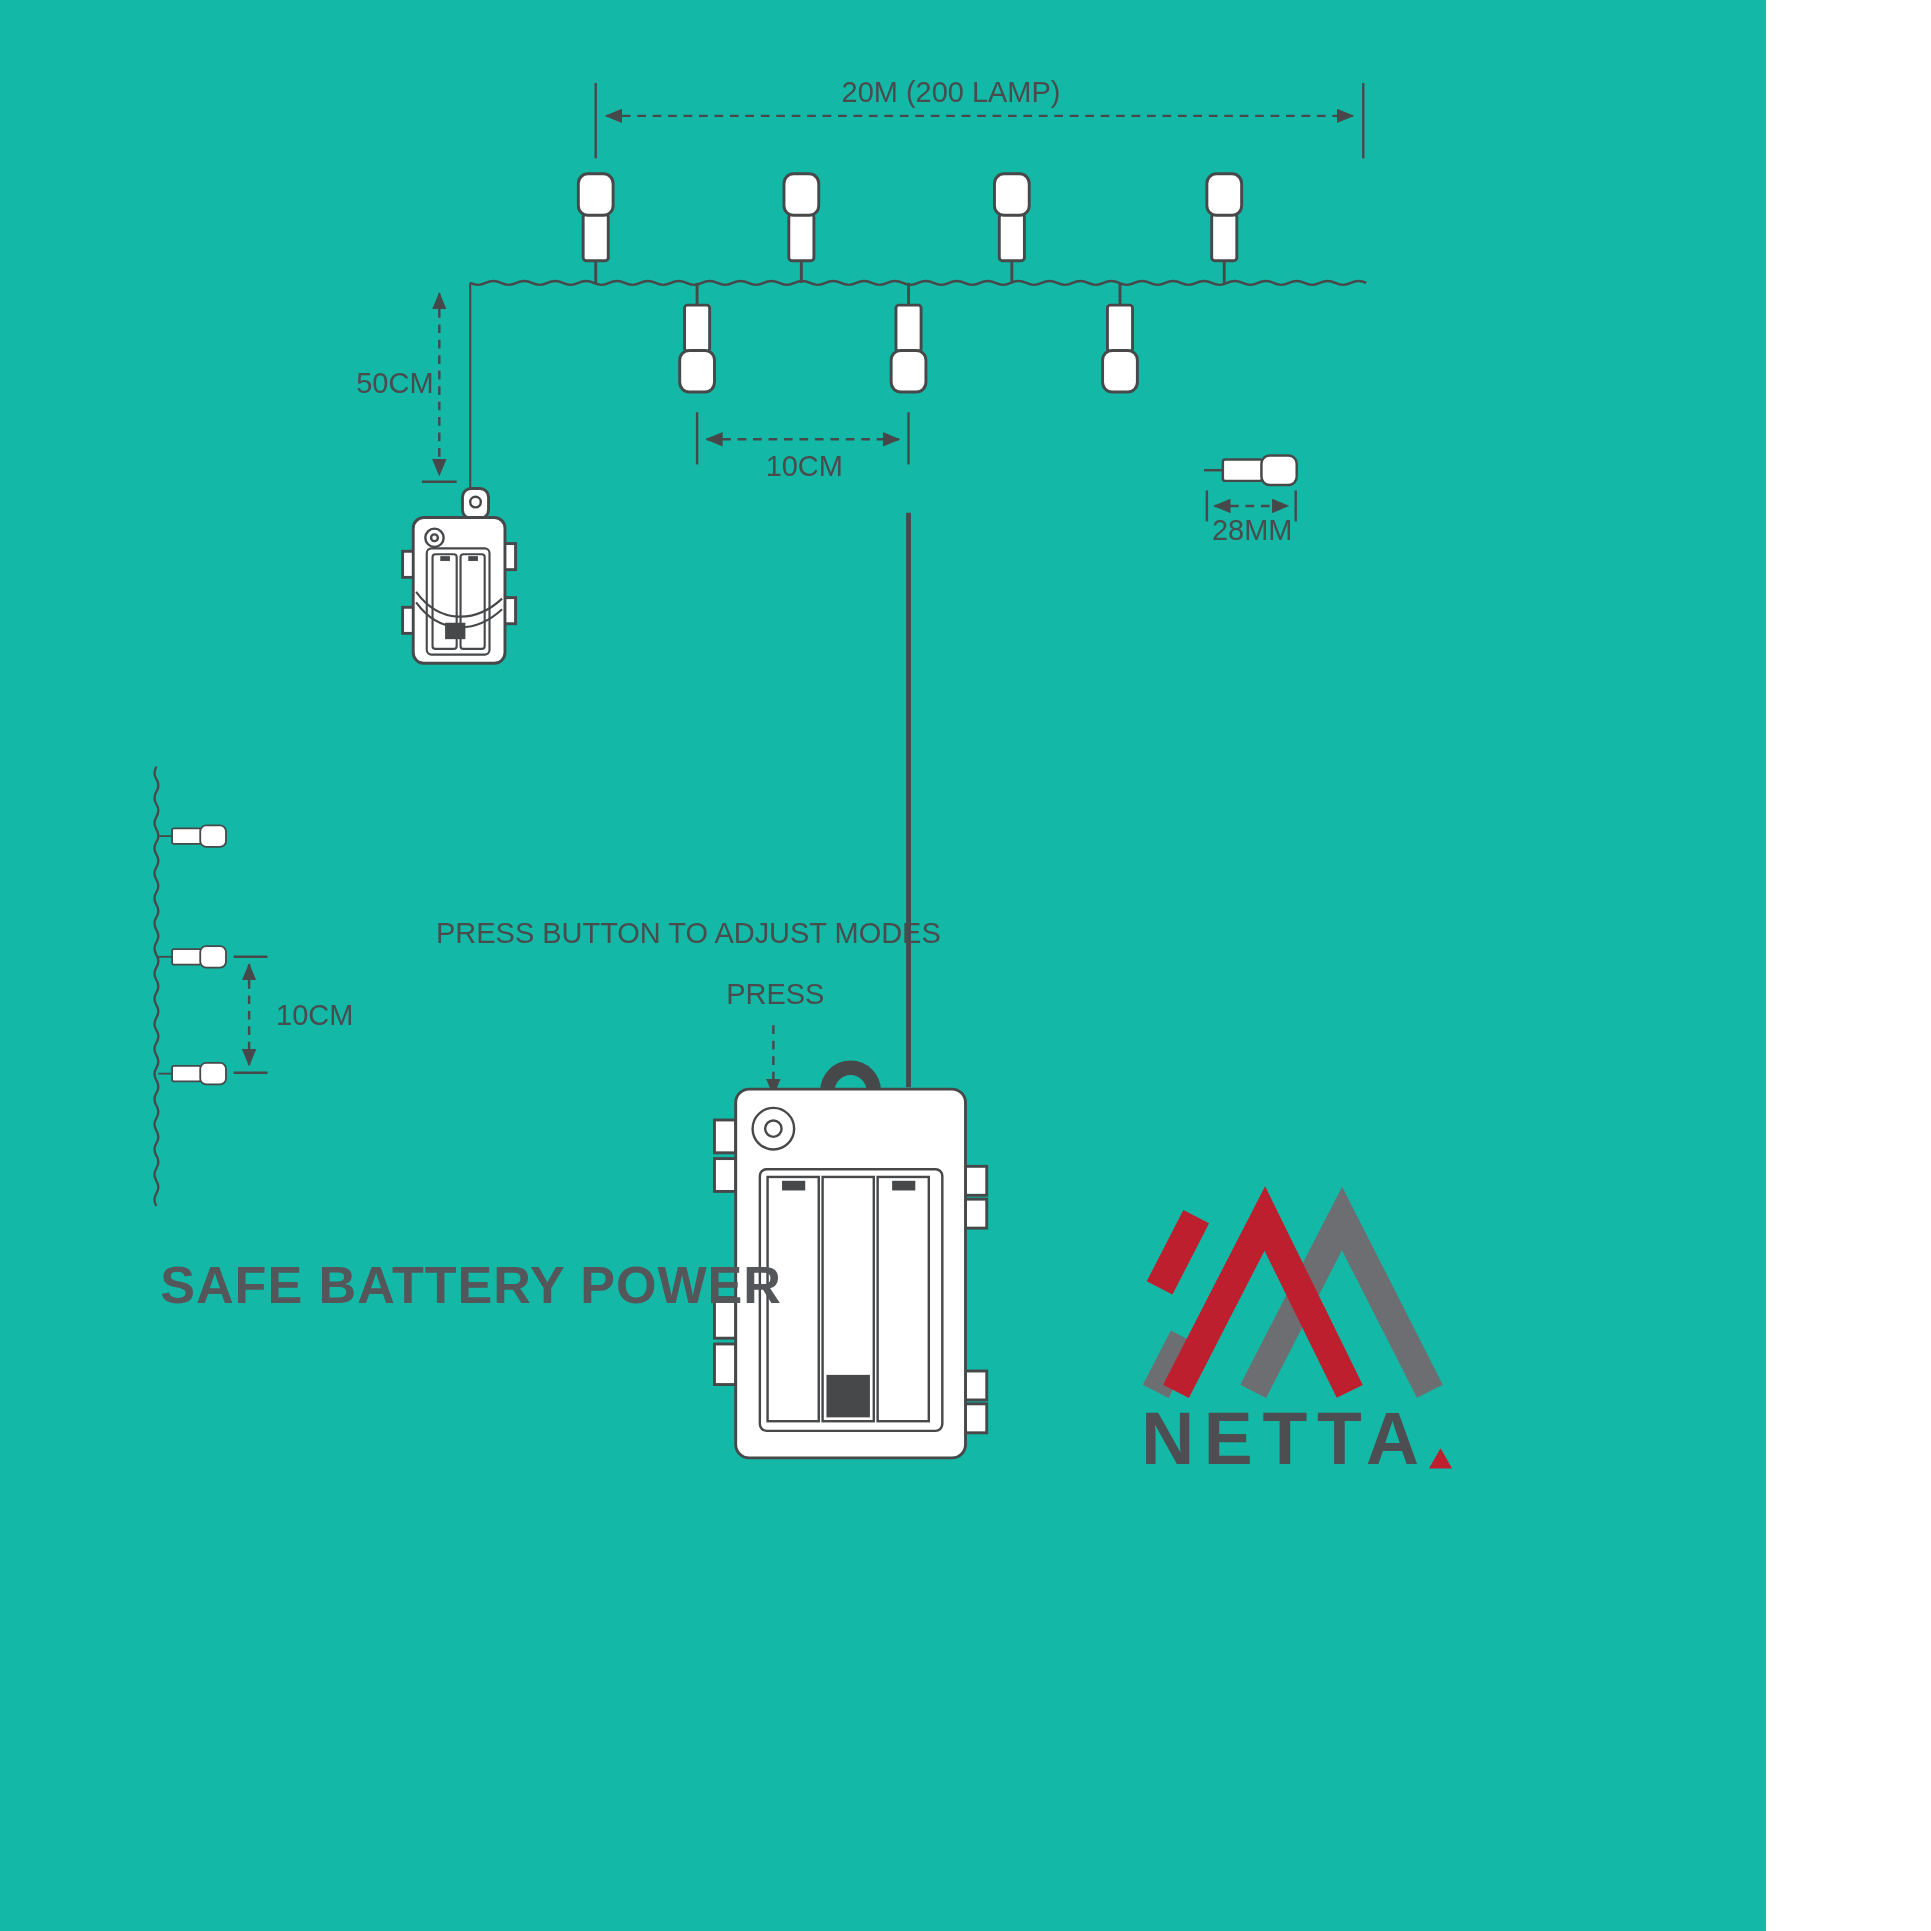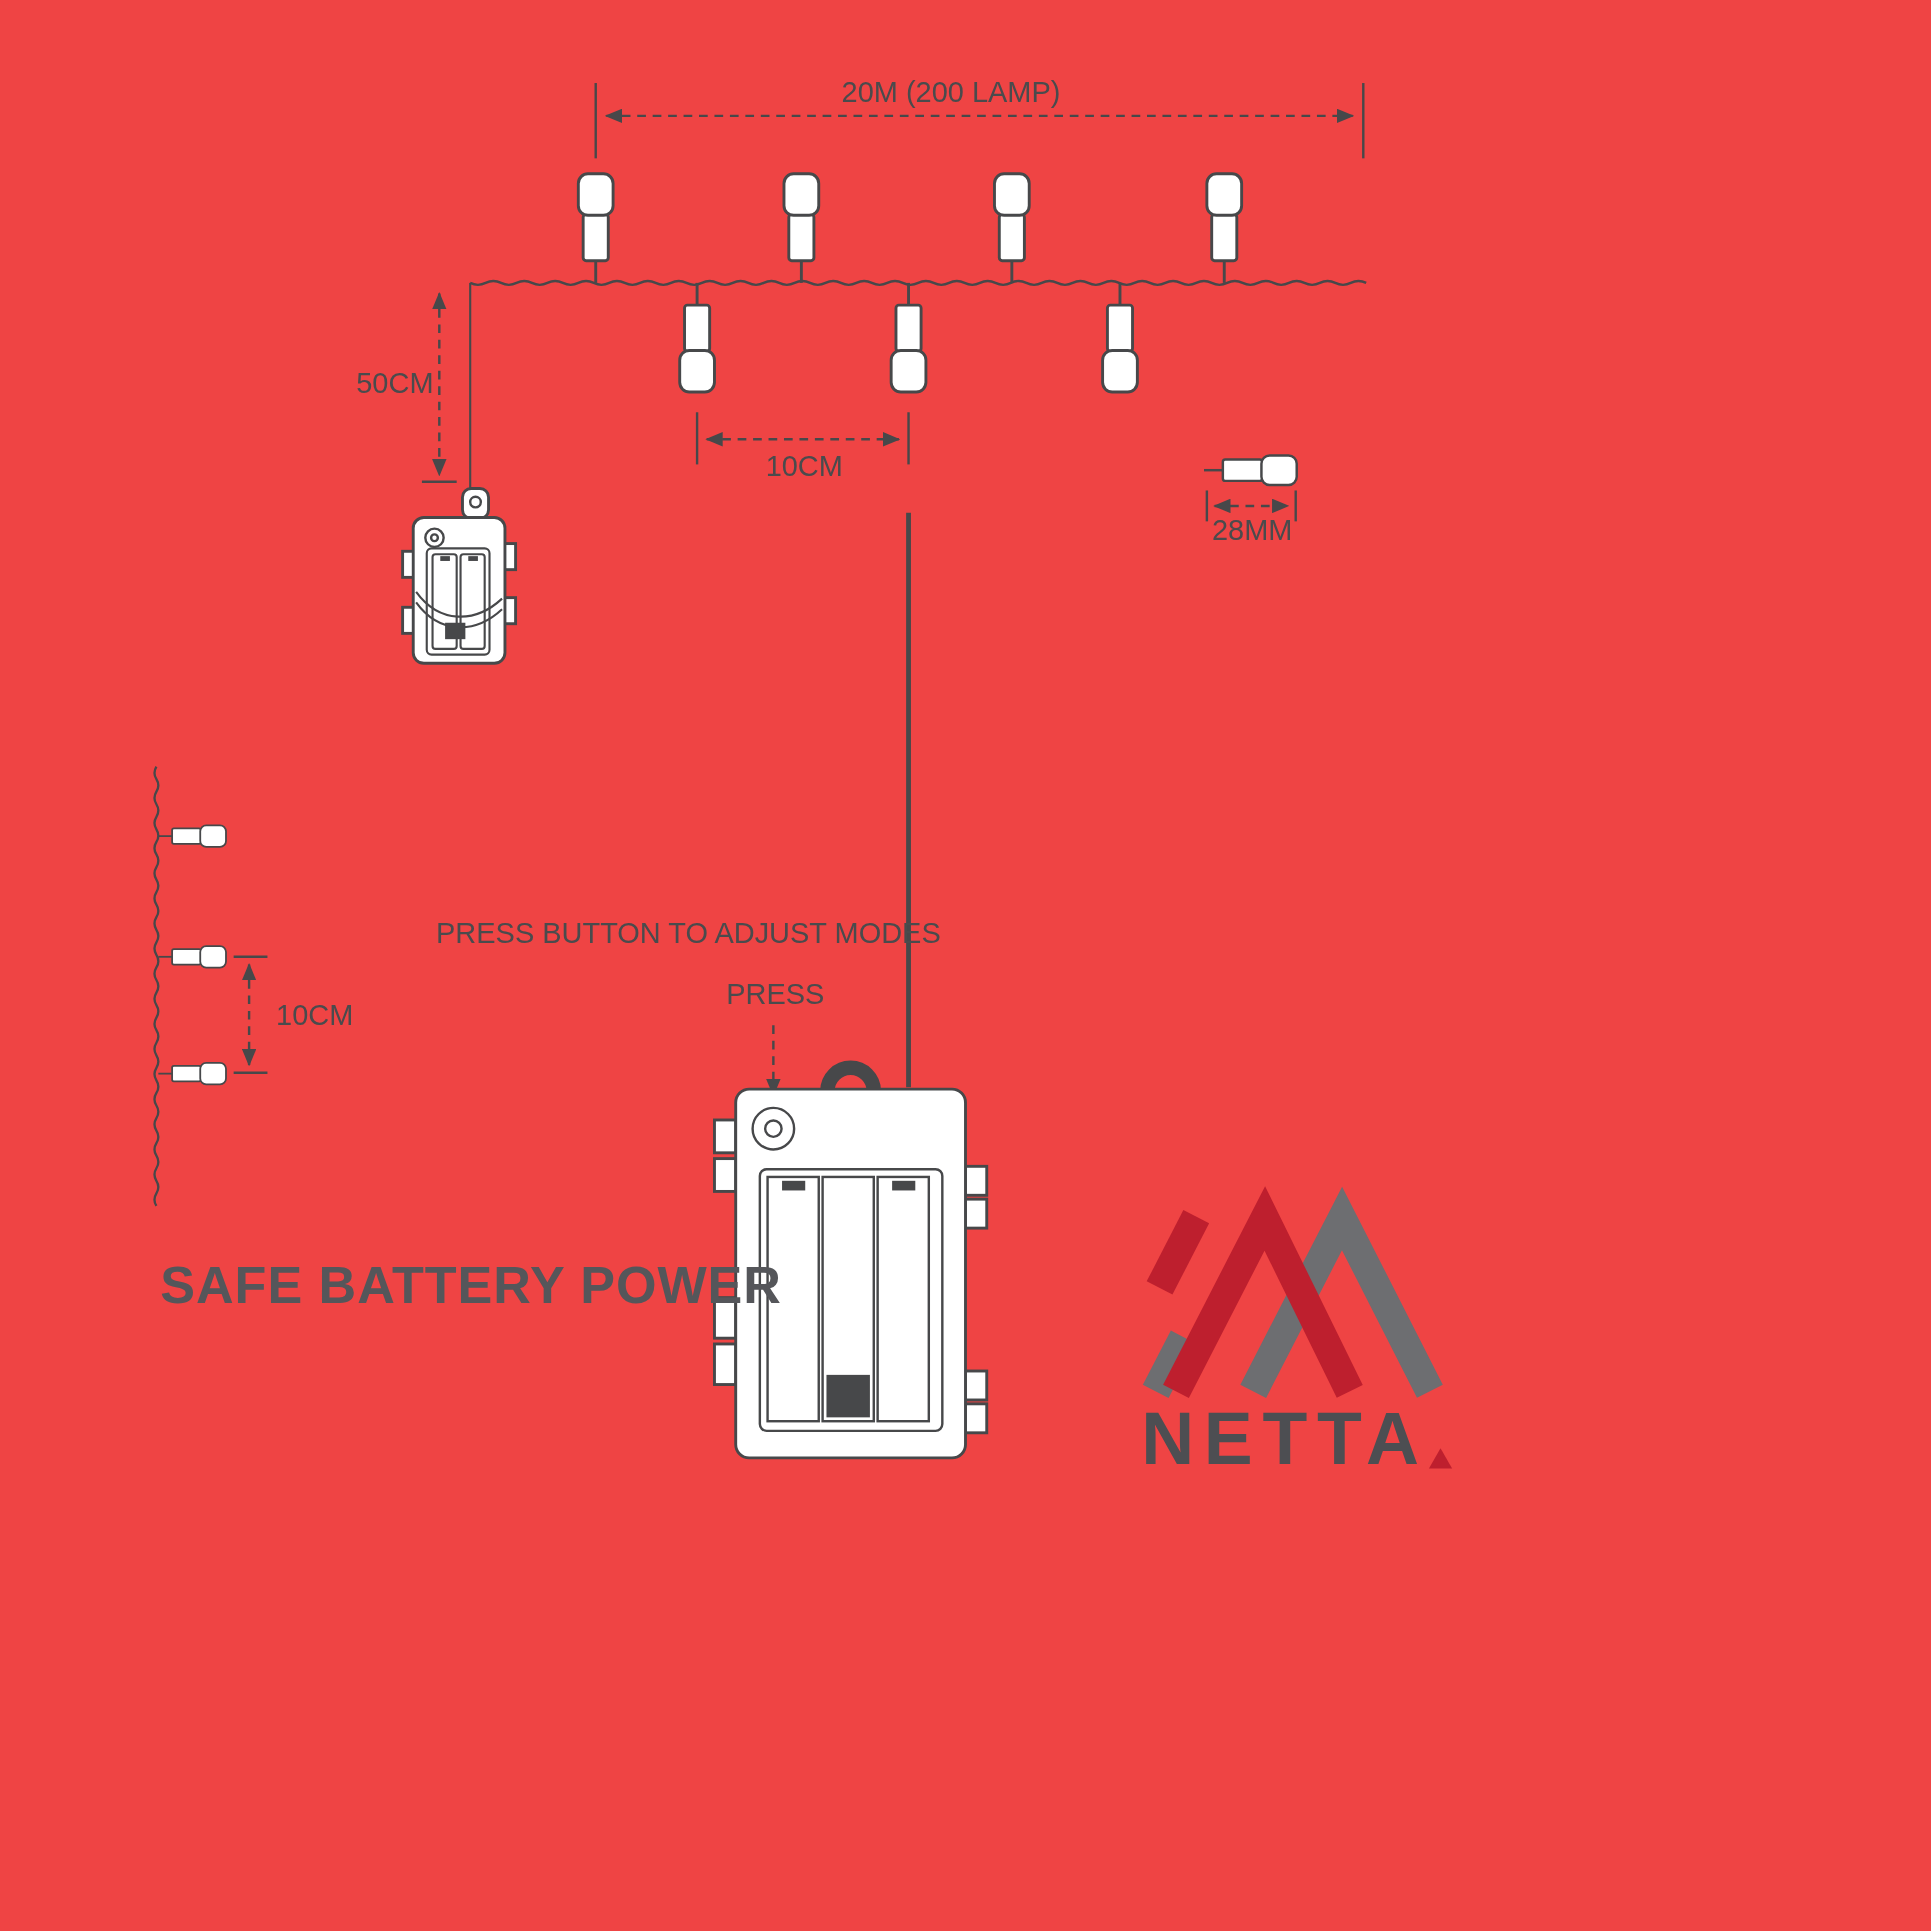--- a/index.html
+++ b/index.html
@@ -3,21 +3,21 @@
 <meta charset="utf-8">
 <style>
   :root{
     --line:#47484a;
     --text:#4a4b4d;
     --logo-red:#be1f2e;
     --logo-gray:#6d6e71;
     --brand-text:#4d4e52;
   }
   html,body{margin:0;padding:0;background:#ffffff;}
-  #canvas{position:relative;width:1931px;height:1931px;background:#ef4444;overflow:hidden;}
+  #canvas{position:relative;width:1766px;height:1931px;background:#14b8a6;overflow:hidden;}
   svg{position:absolute;left:0;top:0;}
   .ln{stroke:var(--line);stroke-width:3;fill:#ffffff;}
   .ln-open{stroke:var(--line);stroke-width:2.5;fill:none;}
   .thin{stroke:var(--line);stroke-width:2.2;fill:none;}
   .wire{stroke:var(--line);stroke-width:2.4;fill:none;}
   .thick{stroke:var(--line);stroke-width:5;fill:none;}
   .dim{stroke:var(--line);stroke-width:2.5;fill:none;stroke-dasharray:9 7;}
   .tick{stroke:var(--line);stroke-width:2.5;fill:none;}
   .dark{fill:var(--line);stroke:none;}
   .bulbs use{stroke:var(--line);stroke-width:3;fill:#ffffff;}

